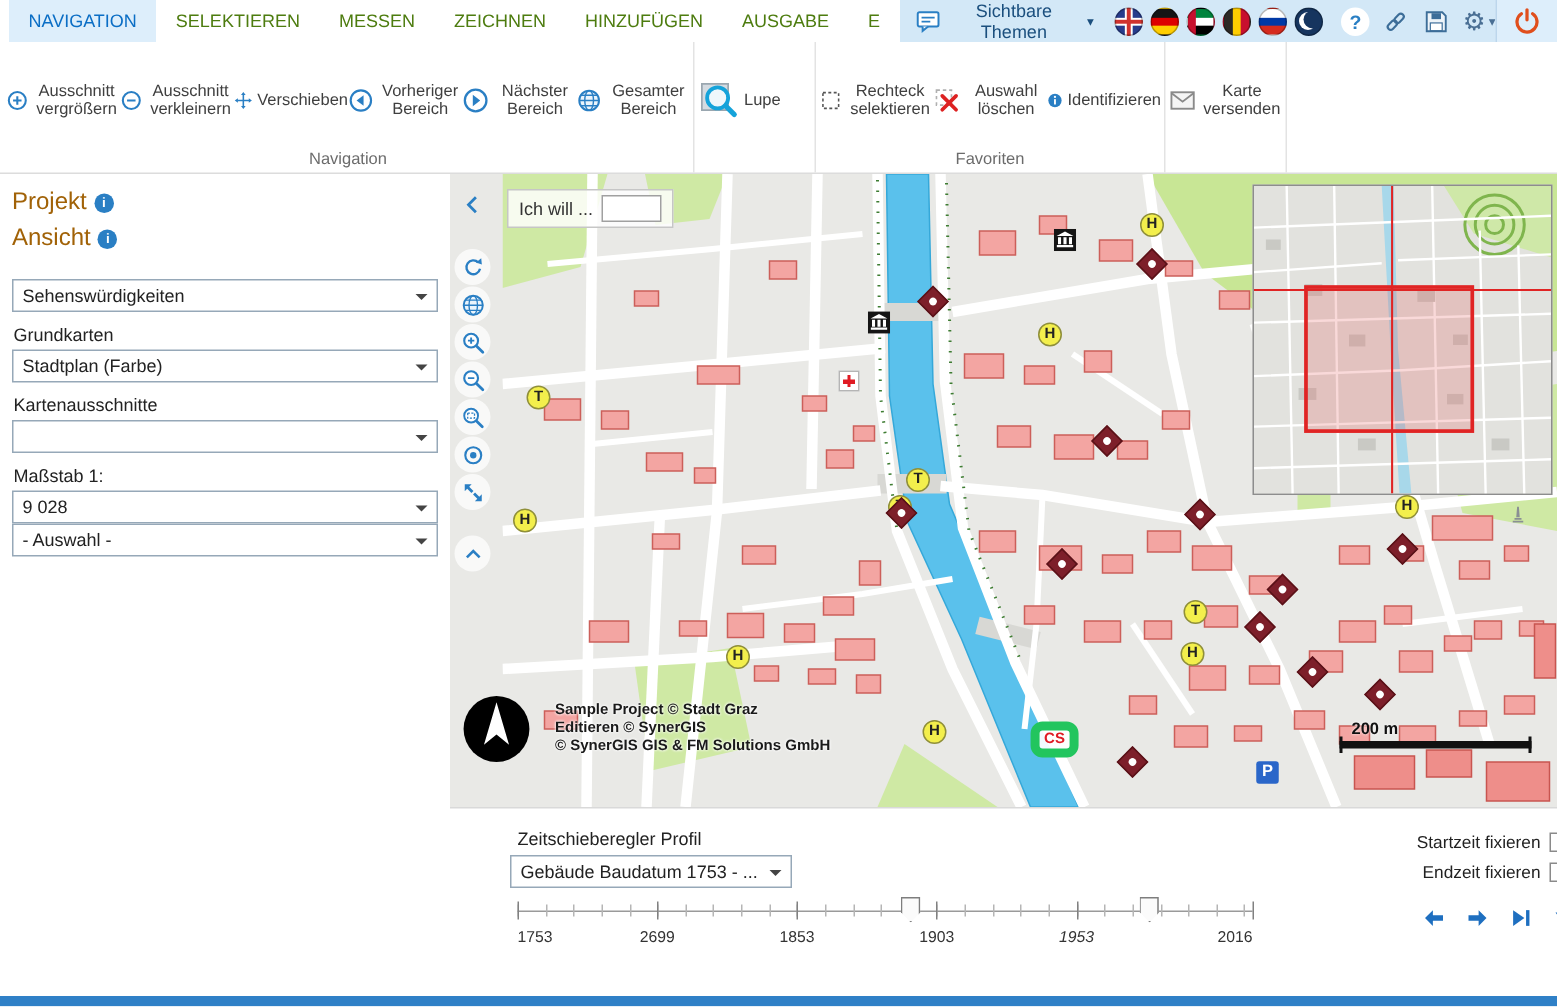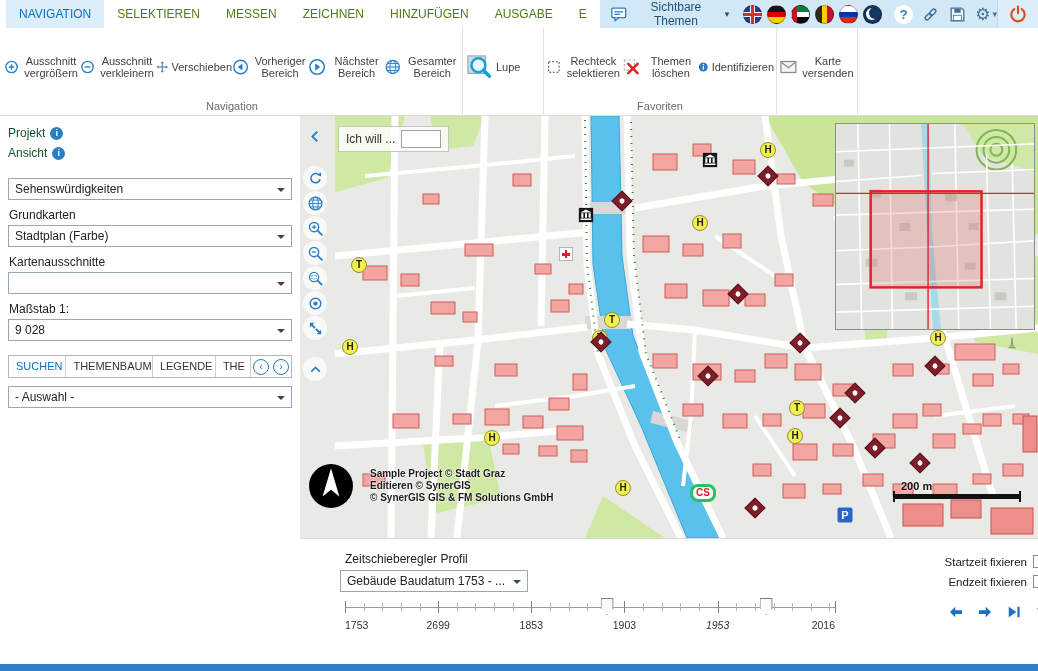--- a/index.html
+++ b/index.html
@@ -43,21 +43,21 @@
   .rrow{display:flex;flex:1}
   .rbtn{width:76px;background:none;border:none;cursor:pointer;display:flex;flex-direction:row;align-items:center;padding-top:4px;gap:3px}
   .rbtn .ic{width:28px;height:28px}
   .rlabel{font-size:11px;line-height:12px;color:#3f3f3f;text-align:center;white-space:normal}
   .rcap{min-height:15px;text-align:center;font-size:11px;color:#6b6b6b;padding-bottom:2px}
 
   
   .main{display:flex;height:548px}
   .sidebar{width:300px;padding:10px 8px 0 8px;background:#fff;flex:none}
   .side-row{display:flex;align-items:center;gap:5px;margin-bottom:6px}
-  .side-label-blue{color:#14532d;font-size:12px}
+  .side-label-blue{color:#a16207;font-size:16px}
   .side-label{color:#222;font-size:12px;margin:8px 0 3px 1px}
   .info-i{width:13px;height:13px;border-radius:50%;background:#2a7fc4;color:#fff;font:bold 9px/13px "Liberation Sans","DejaVu Sans",sans-serif;text-align:center;display:inline-block}
   .sel{position:relative;height:22px;border:1px solid #96a8b8;background:#fff;line-height:20px;padding:0 18px 0 6px;font-size:12px;color:#222;cursor:pointer;overflow:hidden;white-space:nowrap}
   .sel::after{content:"";position:absolute;right:6px;top:9px;border:4px solid transparent;border-top-color:#444}
   .stabs-row{display:flex;align-items:center;border:1px solid #b5b5b5;height:23px;margin:14px 0 8px 0;background:#fff}
   .stab{padding:0 7px;font-size:11px;color:#333;border-right:1px solid #cfcfcf;line-height:21px;cursor:pointer;white-space:nowrap;overflow:hidden}
   .stab.active{color:#0b6ec5}
   .stab-scroll{width:16px;height:16px;border-radius:50%;border:1px solid #2a7fc4;color:#2a7fc4;background:#fff;font-size:11px;line-height:13px;text-align:center;margin:0 2px;cursor:pointer;flex:none;padding:0}
 
   
@@ -77,21 +77,21 @@
   .marker{position:absolute;transform:translate(-50%,-50%);z-index:3;display:flex;align-items:center;justify-content:center;cursor:pointer}
   .m-stop{width:16px;height:16px;border-radius:50%;background:#f3ef4c;border:1px solid #8f8f3a;font:bold 10px/14px "Liberation Sans","DejaVu Sans",sans-serif;color:#222}
   .m-sight{width:15px;height:15px;background:#7d1f2a;border:1px solid #5a1218;transform:translate(-50%,-50%) rotate(45deg)}
   .m-sight::after{content:"";width:5px;height:5px;border-radius:50%;background:#fff}
   .m-museum svg{width:15px;height:15px;display:block}
   .m-monument svg{width:14px;height:14px;display:block}
   .m-pharmacy{width:14px;height:14px;background:#fff;border:1px solid #b5b5b5;position:absolute}
   .m-pharmacy::before{content:"";position:absolute;left:2px;top:5px;width:8px;height:2.6px;background:#e01b24}
   .m-pharmacy::after{content:"";position:absolute;left:4.7px;top:2.3px;width:2.6px;height:8px;background:#e01b24}
   .m-parking{width:15px;height:15px;background:#2a66c9;border-radius:2px;color:#fff;font:bold 11px/15px "Liberation Sans","DejaVu Sans",sans-serif}
-  .m-poi-text{background:rgba(255,255,255,.92);border:3px solid #22c55e;border-radius:8px;color:#e01b24;font:bold 10px/12px "Liberation Sans","DejaVu Sans",sans-serif;padding:0 3px}
+  .m-poi-text{background:rgba(255,255,255,.92);border:6px solid #22c55e;border-radius:8px;color:#e01b24;font:bold 10px/12px "Liberation Sans","DejaVu Sans",sans-serif;padding:0 3px}
   .north{position:absolute;left:8px;top:347px;width:46px;height:46px;z-index:4}
   .attribution{position:absolute;left:70px;top:352px;font-size:10px;font-weight:bold;color:#1a1a1a;line-height:12px;text-shadow:0 0 2px #fff,0 0 2px #fff;z-index:4}
   .scalebar{position:absolute;left:593px;top:364px;width:128px;z-index:4}
   .sb-text{font-size:11px;font-weight:bold;color:#111;margin:0 0 2px 8px;text-shadow:0 0 2px #fff}
   .sb-bar{position:relative;height:5px;background:#111}
   .sb-bar::before,.sb-bar::after{content:"";position:absolute;top:-3px;width:2px;height:11px;background:#111}
   .sb-bar::before{left:0}.sb-bar::after{right:0}
 
   
   .timeline{position:relative;height:126px;border-top:1px solid #d9d9d9;background:#fff}
@@ -355,21 +355,21 @@
           <button class="rbtn">
             <svg class="ic">
               <use href="#i-select-rect"></use>
             </svg>
             <span class="rlabel">Rechteck selektieren</span>
           </button>
           <button class="rbtn">
             <svg class="ic">
               <use href="#i-clear"></use>
             </svg>
-            <span class="rlabel">Themen löschen</span>
+            <span class="rlabel">Auswahl löschen</span>
           </button>
           <button class="rbtn">
             <svg class="ic">
               <use href="#i-info"></use>
             </svg>
             <span class="rlabel">Identifizieren</span>
           </button>
         </div>
         <div class="rcap">Favoriten</div>
       </div>
@@ -397,30 +397,20 @@
         <span class="side-label-blue">Ansicht</span>
         <span class="info-i">i</span>
       </div>
       <div class="sel"><span>Sehenswürdigkeiten</span></div>
       <div class="side-label">Grundkarten</div>
       <div class="sel"><span>Stadtplan (Farbe)</span></div>
       <div class="side-label">Kartenausschnitte</div>
       <div class="sel"><span></span></div>
       <div class="side-label">Maßstab 1:</div>
       <div class="sel"><span>9 028</span></div>
-      <div class="stabs-row">
-        <div style="display:flex;flex:1;overflow:hidden;align-items:stretch">
-            <div class="stab active">SUCHEN</div>
-            <div class="stab">THEMENBAUM</div>
-            <div class="stab">LEGENDE</div>
-            <div class="stab">THE</div>
-          </div>
-        <button class="stab-scroll">‹</button>
-        <button class="stab-scroll">›</button>
-      </div>
       <div class="sel"><span>- Auswahl -</span></div>
     </aside>
 
     <div class="map-col">
       <div class="map-area">
 
         <svg class="map-svg" width="703" height="422" viewBox="0 0 703 422">
           <rect width="703" height="422" fill="#e9e9e6"></rect>
           <polygon points="0,0 70,0 52,62 0,76" fill="#cfe9a4"></polygon>
           <polygon points="95,0 150,0 138,30 102,34" fill="#cfe9a4"></polygon>

